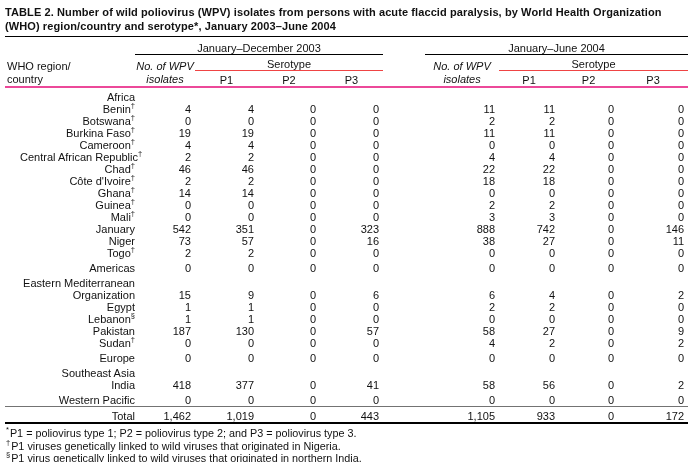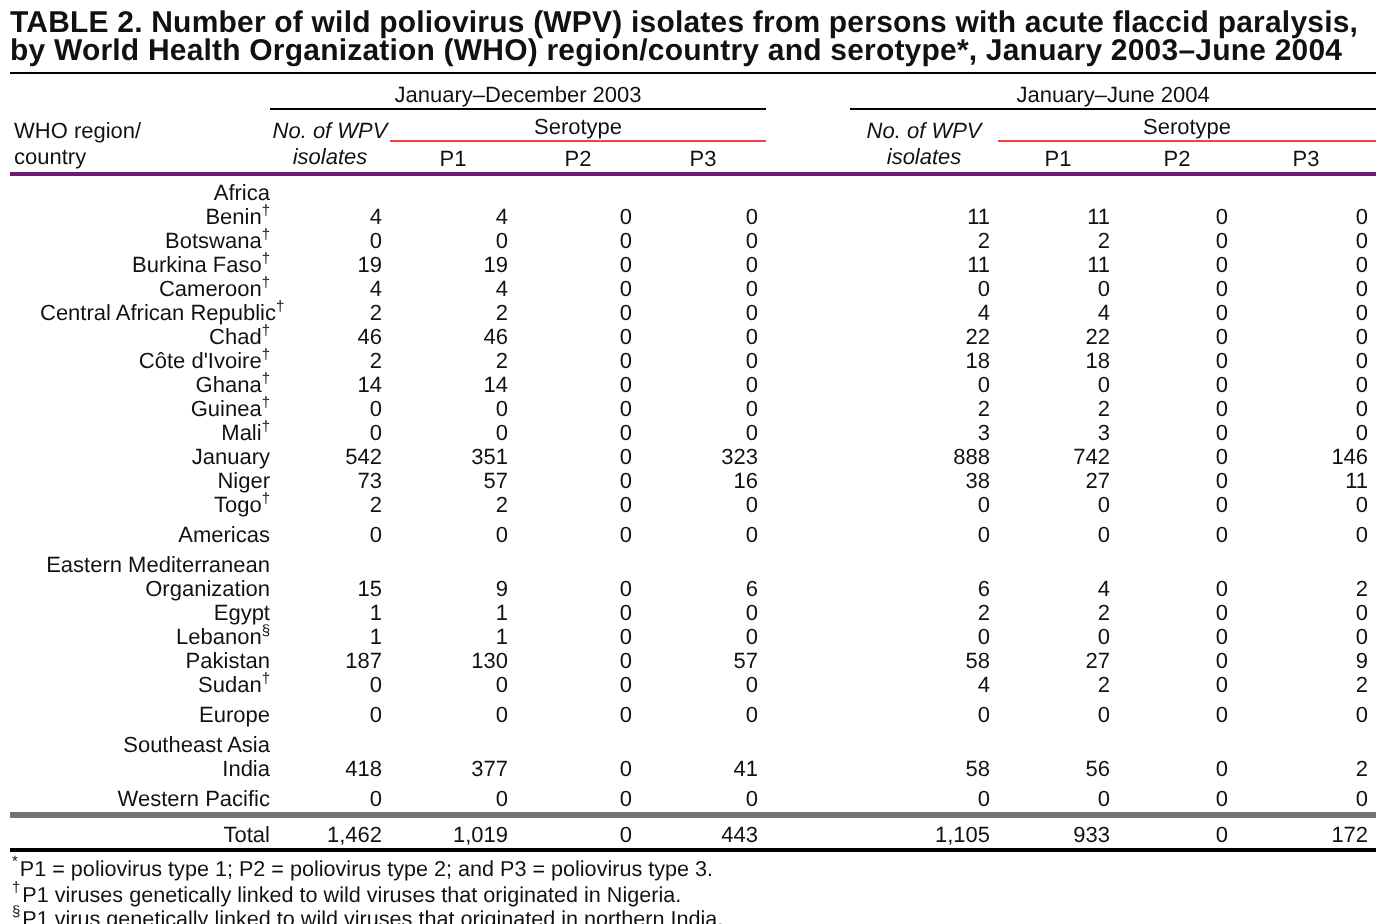--- a/index.html
+++ b/index.html
@@ -7,21 +7,21 @@
     width: 692px; height: 462px;
     background: #ffffff;
     color: #111111;
     font-family: "Liberation Sans", "DejaVu Sans", sans-serif;
     overflow: hidden;
   }
   .page { padding: 5px 4px 0 5px; }
 
   .title {
     font-weight: bold;
-    font-size: 15px;
+    font-size: 11px;
     line-height: 14px;
     letter-spacing: 0.1px;
     padding-bottom: 3px;
     border-bottom: 1.5px solid #000;
   }
 
   table.wpv {
     border-collapse: collapse;
     table-layout: fixed;
     width: 683px;
@@ -37,29 +37,29 @@
 
   
   thead tr.group-row th { height: 17px; }
   thead tr.sub-row th { height: 15px; }
   thead tr.pcol-row th { height: 15px; }
   .th-group { text-align: center; border-bottom: 1.5px solid #000; }
   .th-serotype { text-align: center; border-bottom: 1px solid #ef4444; }
   .th-rowhead { text-align: left; line-height: 13px; padding-left: 2px; }
   .th-isolates { text-align: center; line-height: 13px; font-style: italic; }
   .th-pcol { text-align: center; }
-  .hb { border-bottom: 2px solid #701a75; }
+  .hb { border-bottom: 2px solid #ec4899; }
 
   
   tbody td { height: 12px; line-height: 12px; }
   .c-label { text-align: right; padding-left: 2px; overflow: visible; }
   tr.country-row .c-label { padding-left: 15px; }
   tr.section-row td, tr.total-row td { padding-top: 3px; }
   .c-num { text-align: right; padding-right: 4px; }
-  tr.total-row td { border-top: 3px solid #737373; border-bottom: 2px solid #000; }
+  tr.total-row td { border-top: 1px solid #737373; border-bottom: 2px solid #000; }
 
   sup {
     font-size: 7.5px;
     line-height: 0;
     vertical-align: super;
   }
 
   .footnotes { margin-top: 3px; padding-left: 1px; }
   .footnote { font-size: 10.8px; line-height: 12.5px; }
   .footnote sup { margin-right: 1px; }

